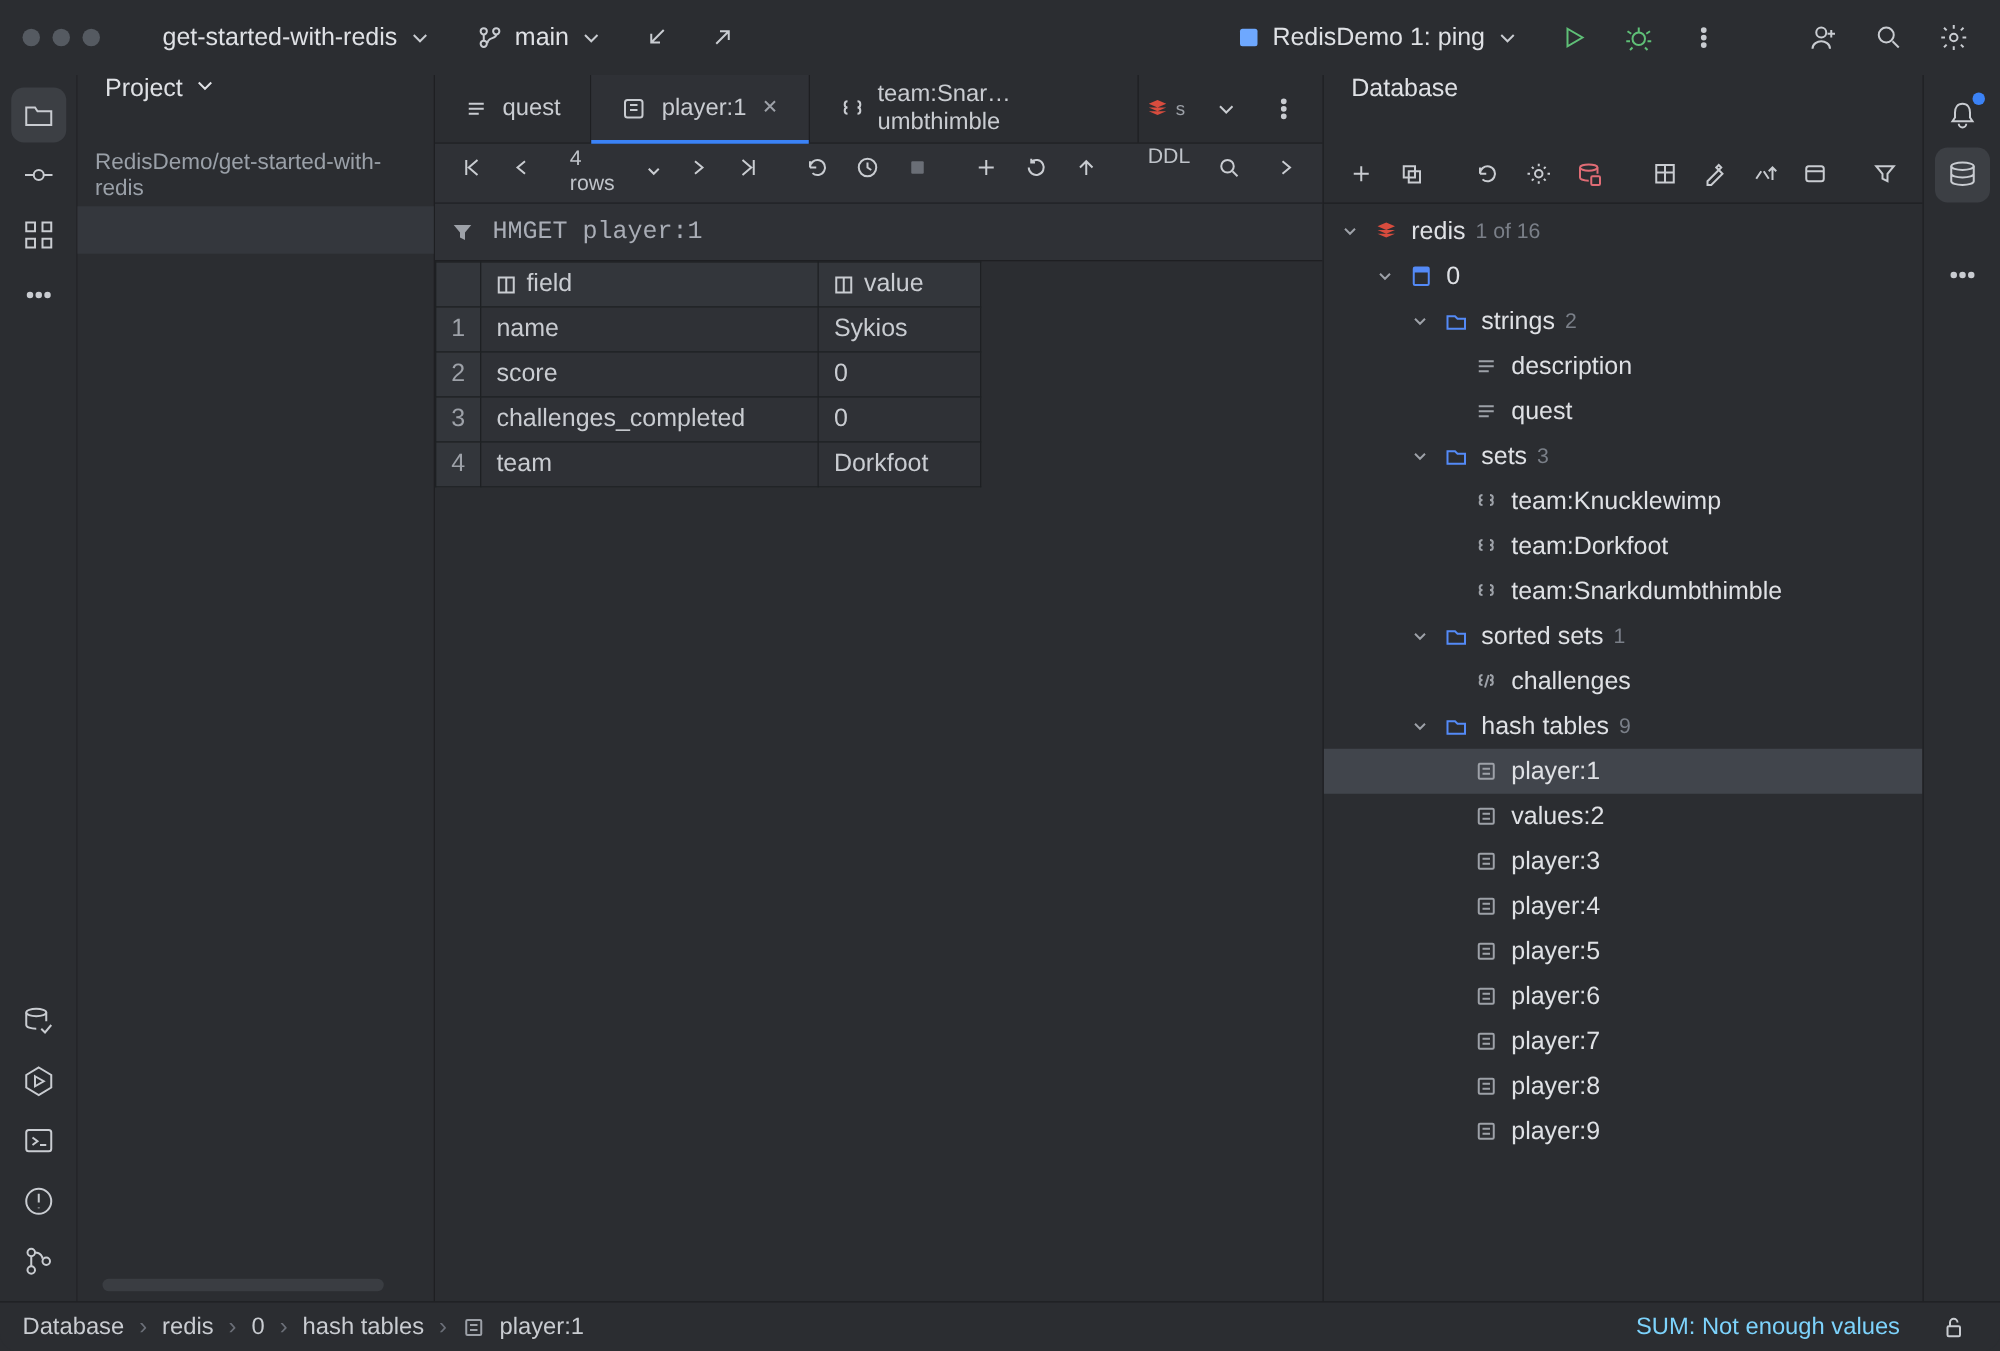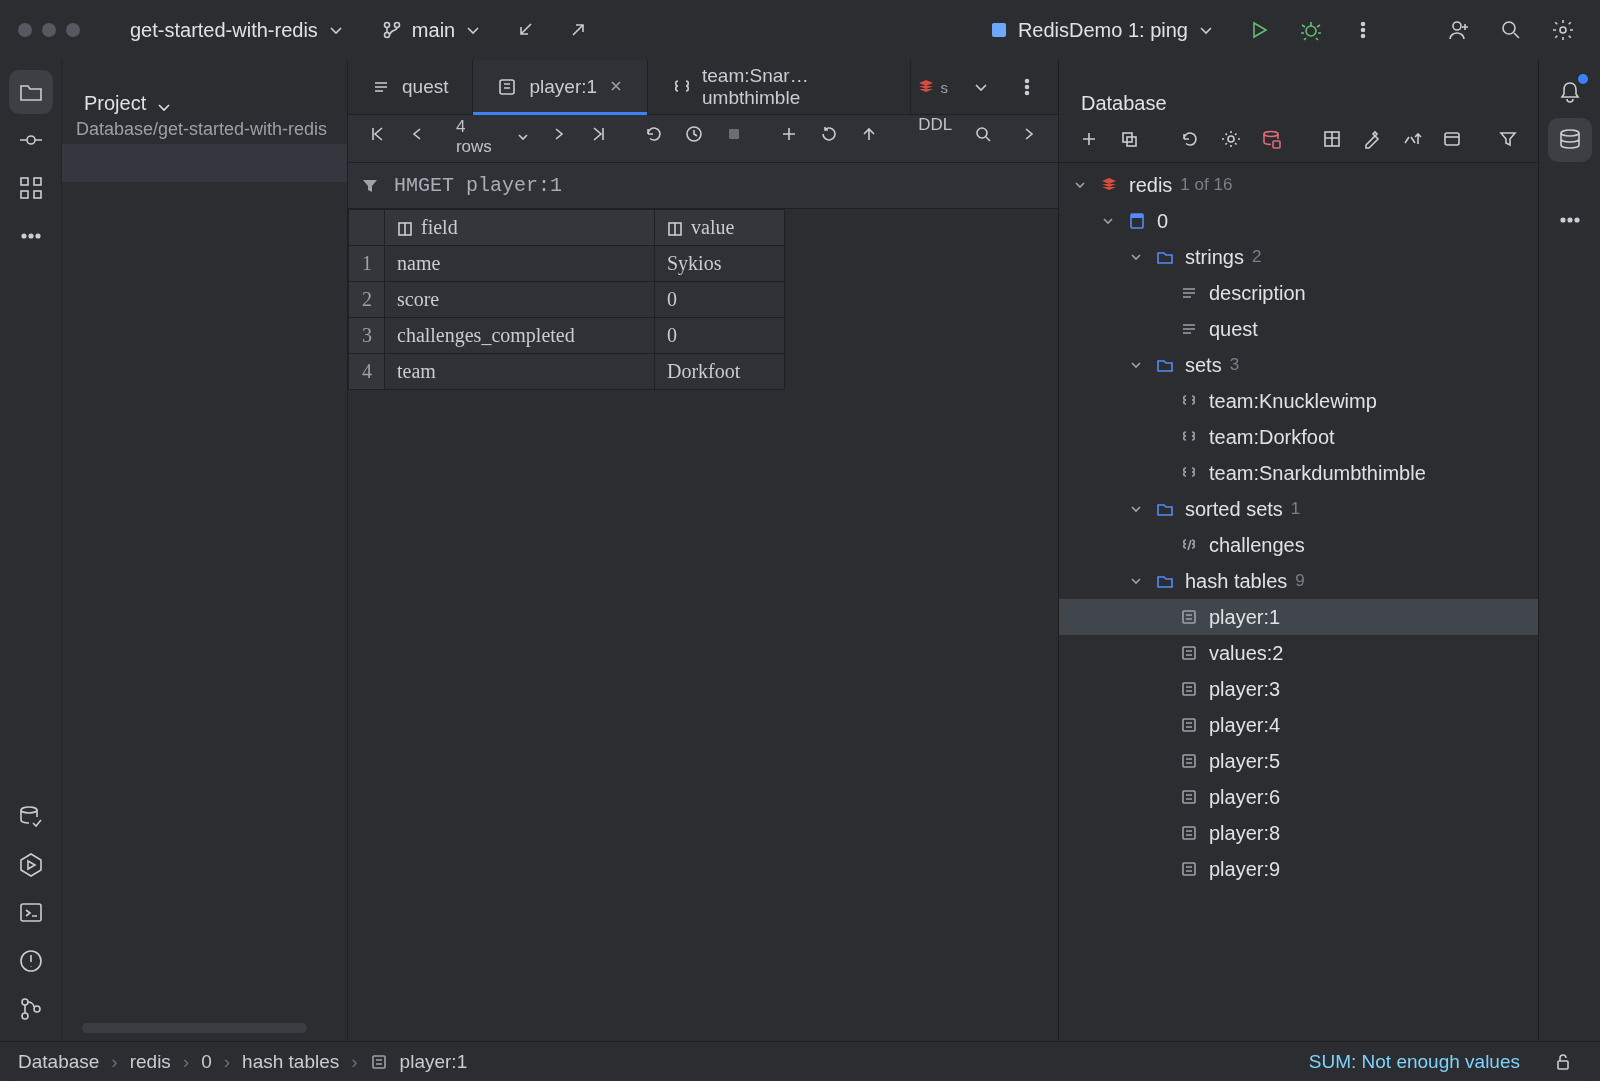--- a/index.html
+++ b/index.html
@@ -29,33 +29,33 @@
   .spacer { flex:1; }
   .icon-btn { width:38px; height:38px; display:flex; align-items:center; justify-content:center; border-radius:8px; cursor:pointer; color:#c9ccd1;}
   svg { stroke: currentColor; fill:none; stroke-width:1.6; }
   .green { color:#5fbf77;}
   .main { flex:1; display:flex; min-height:0; }
   .left-rail { width:62px; background:#2b2d31; border-right:1px solid #1e1f22aa; display:flex; flex-direction:column; align-items:center; padding:10px 0; gap:4px;}
   .rail-btn { width:44px; height:44px; display:flex; align-items:center; justify-content:center; border-radius:10px; cursor:pointer; color:#c9ccd1;}
   .rail-btn.active{ background:#3c3f44;}
   .rail-spacer{ flex:1;}
   .sidebar { width:286px; border-right:1px solid #1e1f22; display:flex; flex-direction:column;}
-  .panel-header { height:55px; display:flex; align-items:flex-end; padding:0 22px; gap:10px; font-size:20px; color:#dfe1e5;}
+  .panel-header { height:55px; display:flex; align-items:flex-start; padding:0 22px; gap:10px; font-size:20px; color:#dfe1e5;}
   .center { flex:1; display:flex; flex-direction:column; min-width:0;}
   .tabs-row { height:55px; display:flex; align-items:stretch; border-bottom:1px solid #1e1f22;}
   .tab { display:flex; align-items:center; padding:0 24px; gap:12px; font-size:19px; color:#c9ccd1; border-right:1px solid #1e1f22; cursor:pointer; position:relative;}
   .tab.active { background:#2f3136; }
   .tab.active::after{ content:""; position:absolute; left:0; right:0; bottom:-1px; height:3px; background:#3b82f6;}
   .tab .close { color:#9da1a8;}
   .tab-spacer{ flex:1; display:flex; align-items:center; justify-content:flex-end; padding-right:12px; gap:8px;}
   .sub-toolbar { height:48px; display:flex; align-items:flex-start; padding:0 12px; gap:6px; border-bottom:1px solid #1e1f22; background:#2f3136;}
   .sub-txt { font-size:17px; color:#bfc3c9; padding:0 8px;}
   .filter-row { height:46px; display:flex; align-items:center; padding:0 12px; gap:14px; background:#2f3136; border-bottom:1px solid #1e1f22;}
   .filter-row .mono { font-family: Liberation Mono, monospace; font-size:20px; color:#a9adb6;}
-  .data-table { border-collapse:collapse; font-family:Liberation Serif, serif; font-size:20px;}
+  .data-table { border-collapse:collapse; font-family:Liberation Sans, sans-serif; font-size:20px;}
   .data-table th, .data-table td { border:1px solid #1e2023; padding:6px 12px; text-align:left;}
   .data-table th { background:#33363b; font-weight:normal;}
   .data-table td.idx { background:#33363b; color:#9da1a8; text-align:right; width:36px;}
   .data-table th.idx { background:#33363b; width:36px;}
   .data-table td { background:#2f3136;}
   .right-panel { width:480px; border-left:1px solid #1e1f22; display:flex; flex-direction:column;}
   .right-rail { width:62px; border-left:1px solid #1e1f22; display:flex; flex-direction:column; align-items:center; padding:10px 0; gap:4px;}
   .db-toolbar { height:48px; display:flex; align-items:center; padding:0 12px; gap:4px; border-bottom:1px solid #1e1f22;}
   .tree { flex:1; overflow:auto; padding:4px 0 12px 0; font-size:20px;}
   .tree-row { height:36px; display:flex; align-items:center; gap:8px; padding-right:16px; cursor:pointer;}
@@ -226,21 +226,21 @@
     </div>
   </div>
 
   <div class="sidebar">
     <div class="panel-header">
       <span>Project</span>
       <svg width="16" height="16">
           <path d="M3 6l5 5 5-5"></path>
         </svg>
     </div>
-    <div class="sb-txt">Database/get-started-with-redis</div>
+    <div class="sb-txt">RedisDemo/get-started-with-redis</div>
     <div class="selected-proj"></div>
     <div style="flex:1"></div>
     <div style="height:10px; margin:8px 40px 8px 20px; border-radius:6px; background:#3a3d42;"></div>
   </div>
 
   <div class="center">
     <div class="tabs-row">
       <div class="tab">
         <svg width="18" height="18">
             <path d="M3 5h12M3 9h12M3 13h8"></path>
@@ -672,20 +672,29 @@
           </span>
           <span class="tree-label">player:6</span>
         </div>
       <div class="tree-row" style="padding-left:118px">
           <span class="ico">
             <svg width="18" height="18">
               <rect x="3" y="3" width="12" height="12" rx="1"></rect>
               <path d="M6 7h6M6 11h6"></path>
             </svg>
           </span>
+          <span class="tree-label">player:7</span>
+        </div>
+      <div class="tree-row" style="padding-left:118px">
+          <span class="ico">
+            <svg width="18" height="18">
+              <rect x="3" y="3" width="12" height="12" rx="1"></rect>
+              <path d="M6 7h6M6 11h6"></path>
+            </svg>
+          </span>
           <span class="tree-label">player:8</span>
         </div>
       <div class="tree-row" style="padding-left:118px">
           <span class="ico">
             <svg width="18" height="18">
               <rect x="3" y="3" width="12" height="12" rx="1"></rect>
               <path d="M6 7h6M6 11h6"></path>
             </svg>
           </span>
           <span class="tree-label">player:9</span>

